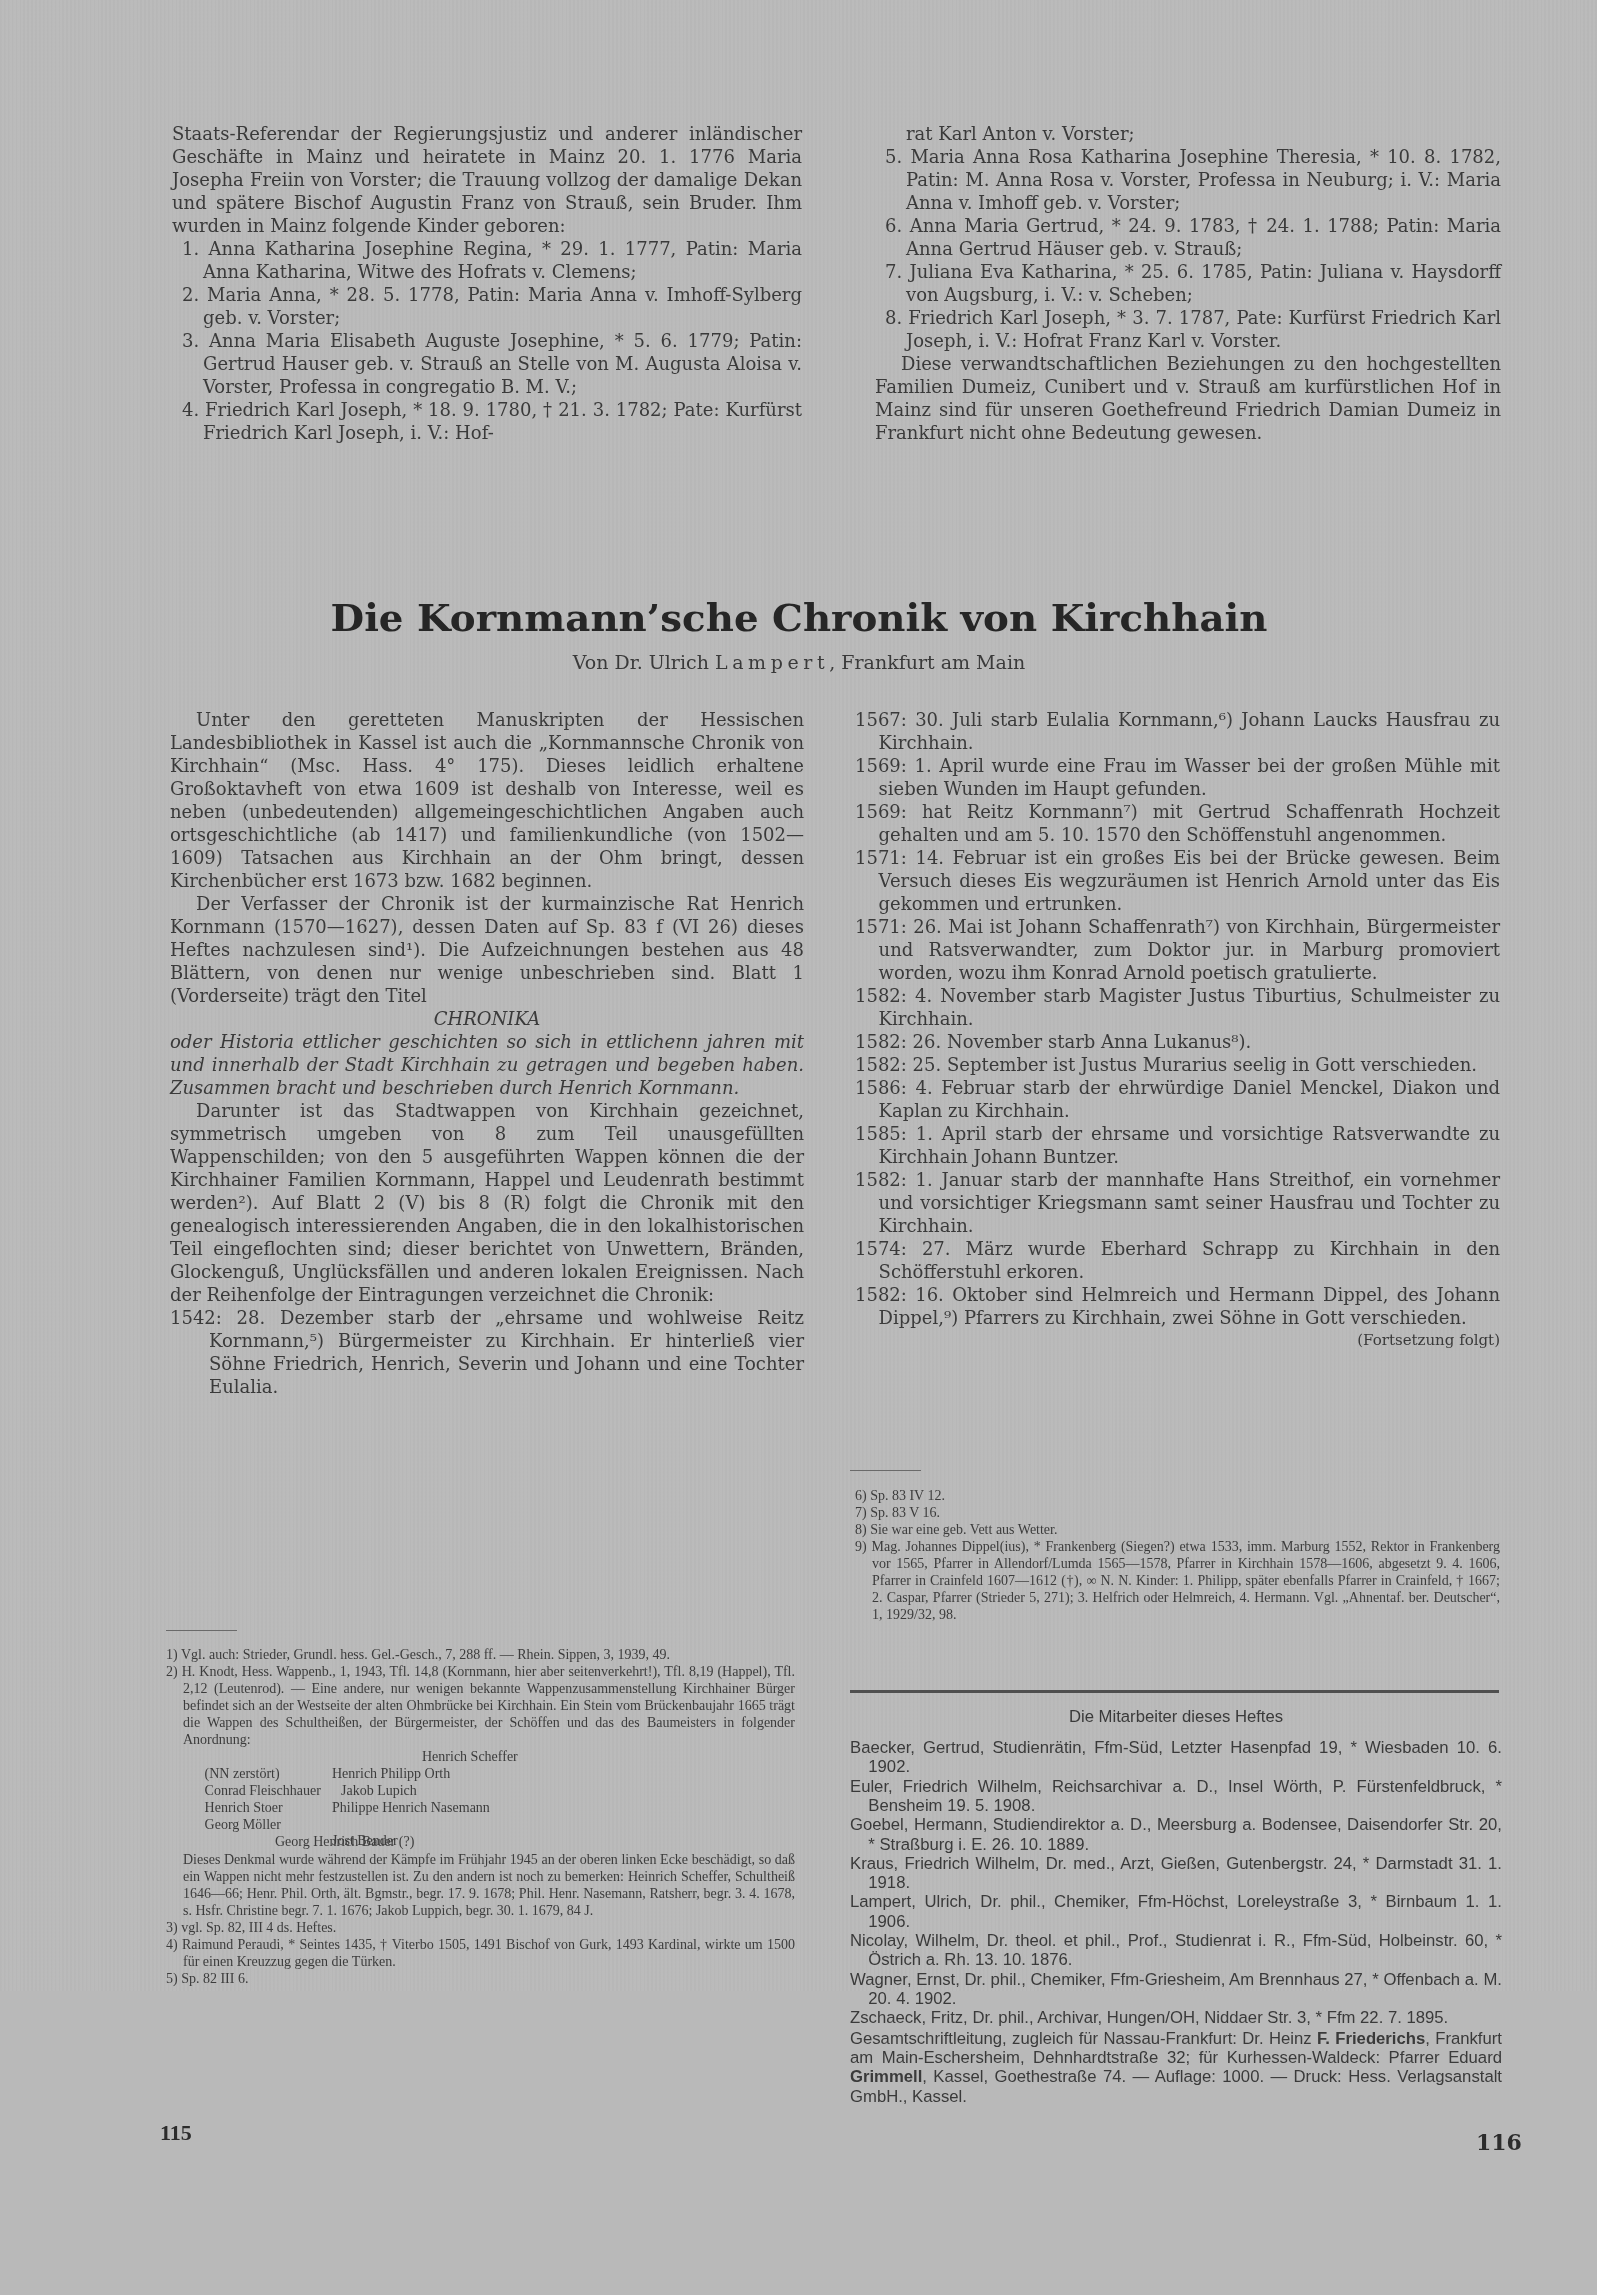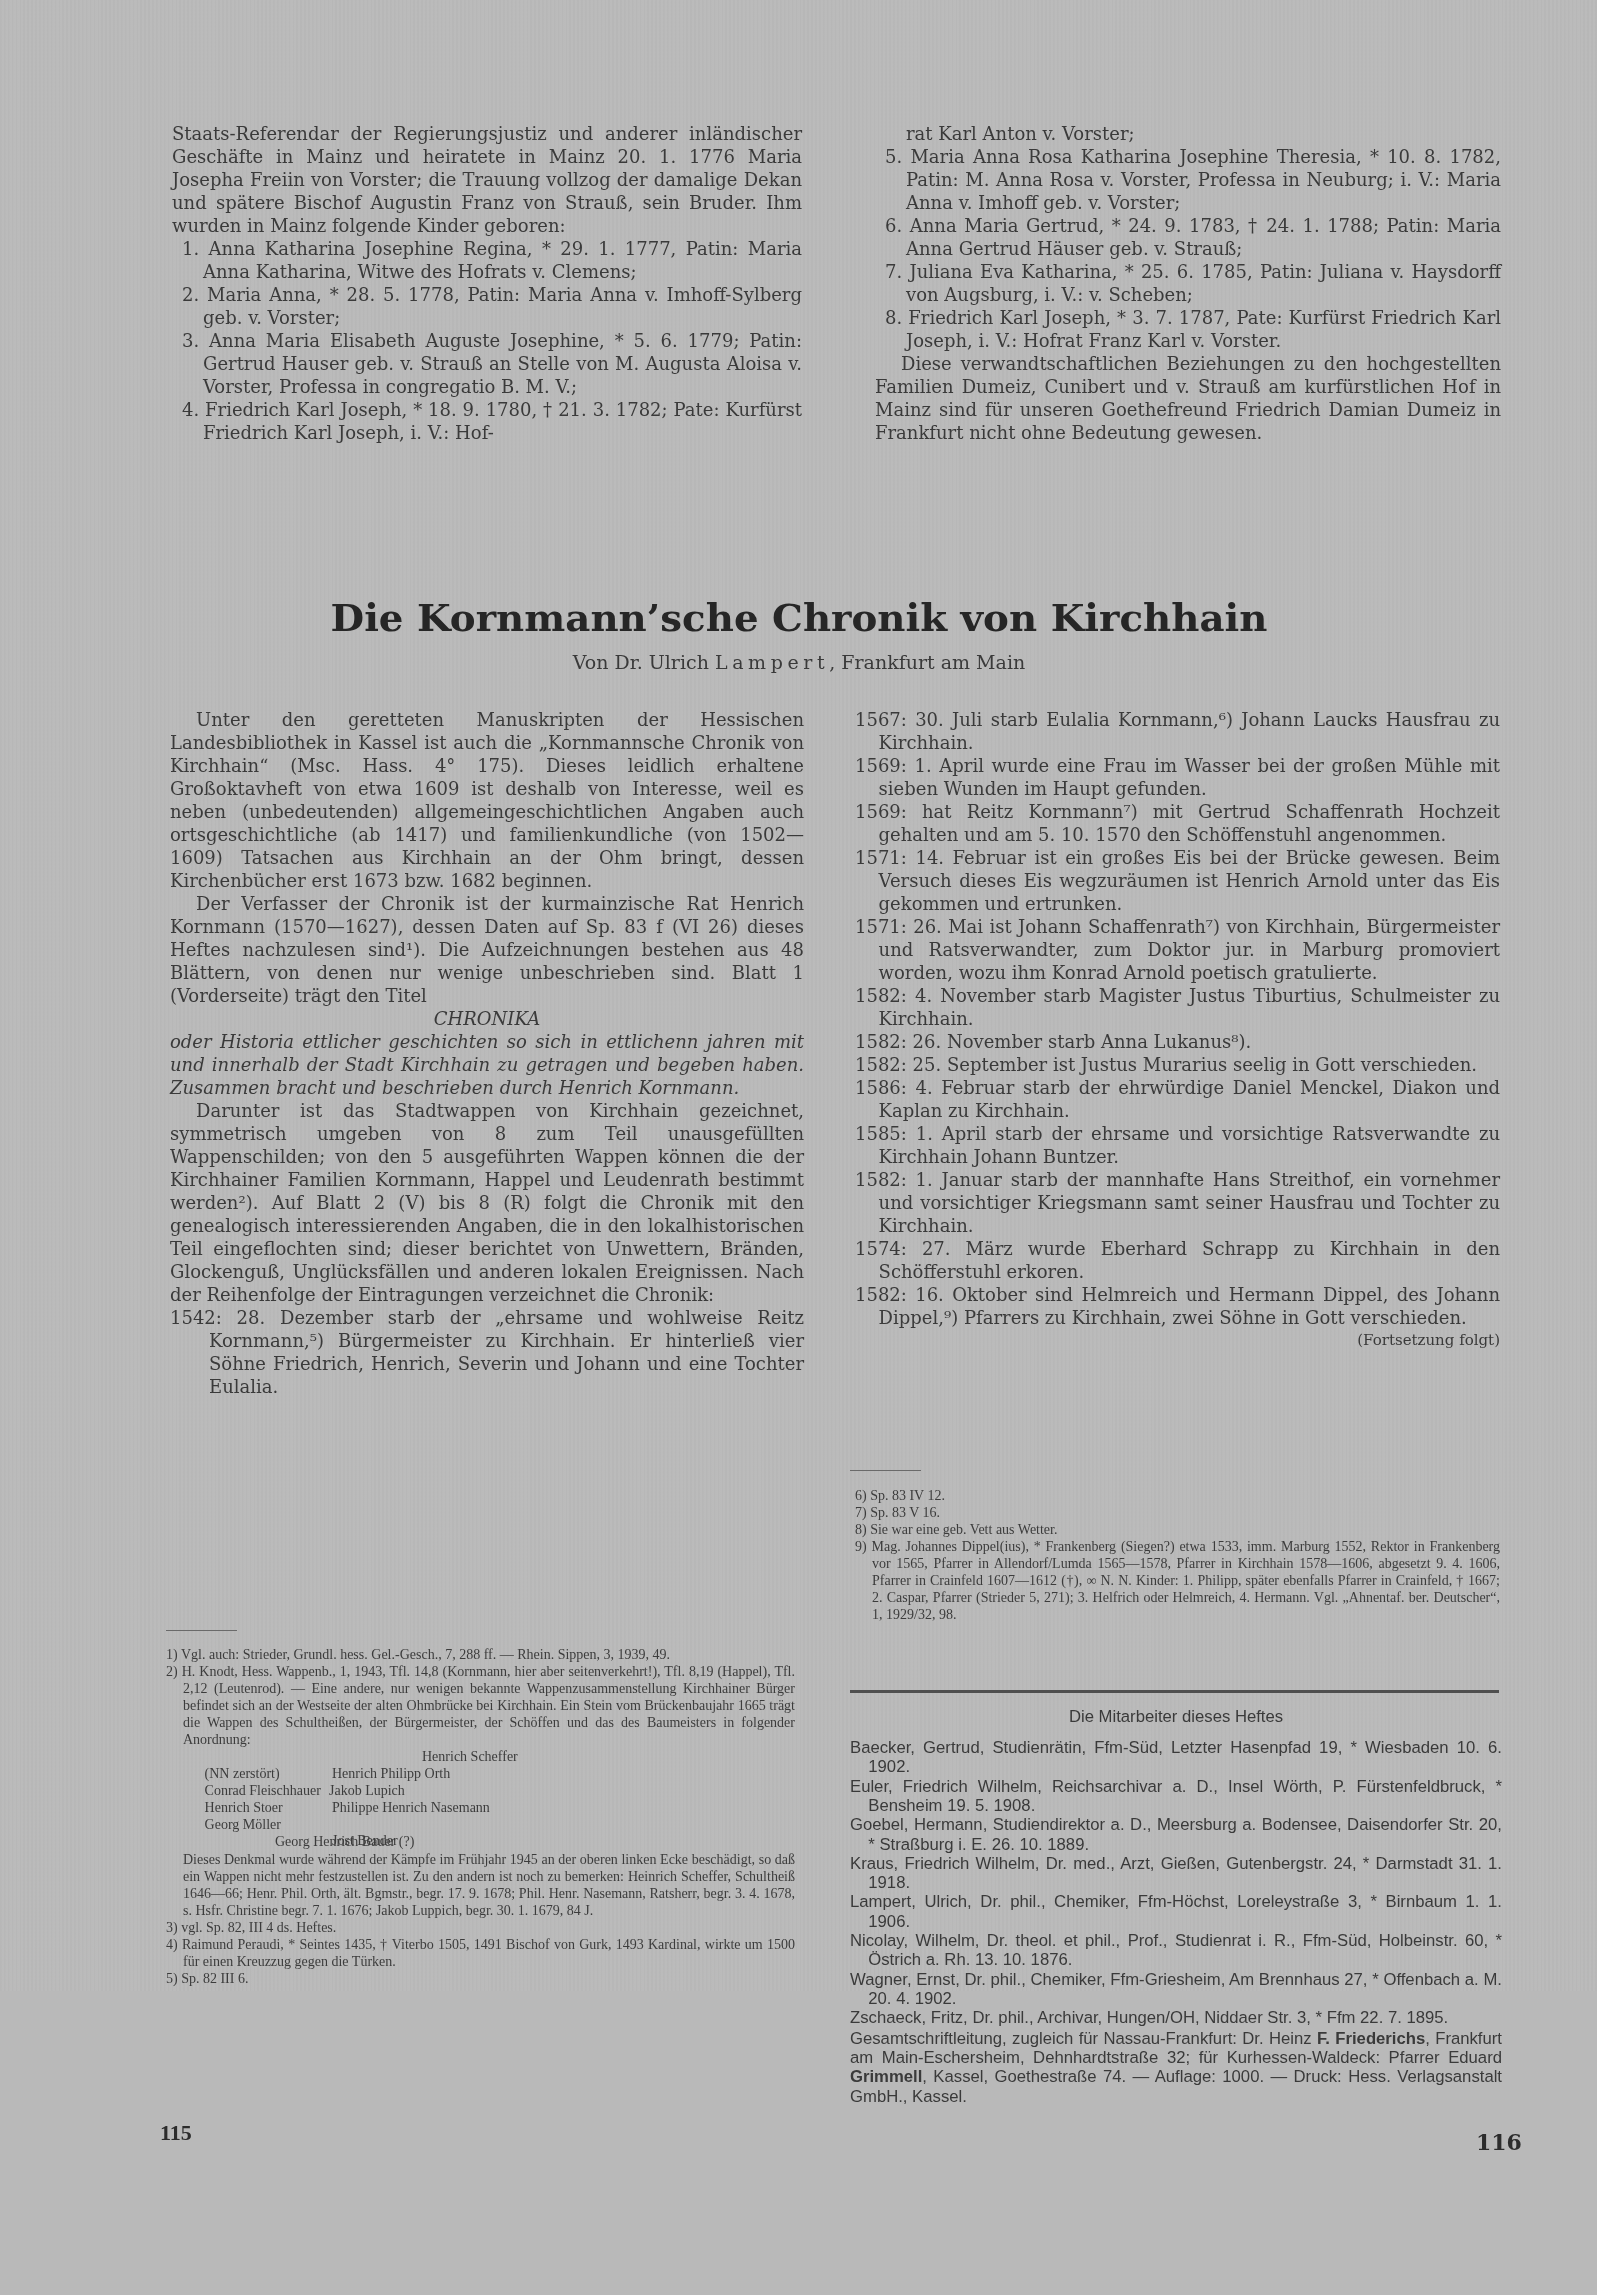--- a/index.html
+++ b/index.html
@@ -123,21 +123,21 @@
   <div class="fn" id="fn-left">
     <p class="item"><span>1)</span> <span>Vgl. auch: Strieder, Grundl. hess. Gel.-Gesch., 7, 288 ff. — Rhein. Sippen, 3, 1939, 49.</span></p>
     <p class="item"><span>2)</span> <span>H. Knodt, Hess. Wappenb., 1, 1943, Tfl. 14,8 (Kornmann, hier aber seitenverkehrt!), Tfl. 8,19 (Happel), Tfl. 2,12 (Leutenrod). — Eine andere, nur wenigen bekannte Wappenzusammenstellung Kirchhainer Bürger befindet sich an der Westseite der alten Ohmbrücke bei Kirchhain. Ein Stein vom Brückenbaujahr 1665 trägt die Wappen des Schultheißen, der Bürgermeister, der Schöffen und das des Baumeisters in folgender Anordnung:</span></p>
     <div class="wappen" style="height:128px;">
       <span style="left:239px;top:0px;">Henrich Scheffer</span>
       <span style="left:21.6px;top:17px;">(NN zerstört)</span>
       <span style="left:21.6px;top:34px;">Conrad Fleischhauer</span>
       <span style="left:21.6px;top:51px;">Henrich Stoer</span>
       <span style="left:21.6px;top:68px;">Georg Möller</span>
       <span style="left:149px;top:17px;">Henrich Philipp Orth</span>
-      <span style="left:146px;top:34px;">Jakob Lupich</span>
+      <span style="left:158px;top:34px;">Jakob Lupich</span>
       <span style="left:149px;top:51px;">Philippe Henrich Nasemann</span>
       <span style="left:149px;top:84px;">Jost Bender</span>
       <span style="left:92px;top:85px;">Georg Henrich Bauer (?)</span>
     </div>
     <p class="sub" style="margin-top:-25px">Dieses Denkmal wurde während der Kämpfe im Frühjahr 1945 an der oberen linken Ecke beschädigt, so daß ein Wappen nicht mehr festzustellen ist. Zu den andern ist noch zu bemerken: Heinrich Scheffer, Schultheiß 1646—66; Henr. Phil. Orth, ält. Bgmstr., begr. 17. 9. 1678; Phil. Henr. Nasemann, Ratsherr, begr. 3. 4. 1678, s. Hsfr. Christine begr. 7. 1. 1676; Jakob Luppich, begr. 30. 1. 1679, 84 J.</p>
     <p class="item"><span>3)</span> <span>vgl. Sp. 82, III 4 ds. Heftes.</span></p>
     <p class="item"><span>4)</span> <span>Raimund Peraudi, * Seintes 1435, † Viterbo 1505, 1491 Bischof von Gurk, 1493 Kardinal, wirkte um 1500 für einen Kreuzzug gegen die Türken.</span></p>
     <p class="item"><span>5)</span> <span>Sp. 82 III 6.</span></p>
   </div>
 

